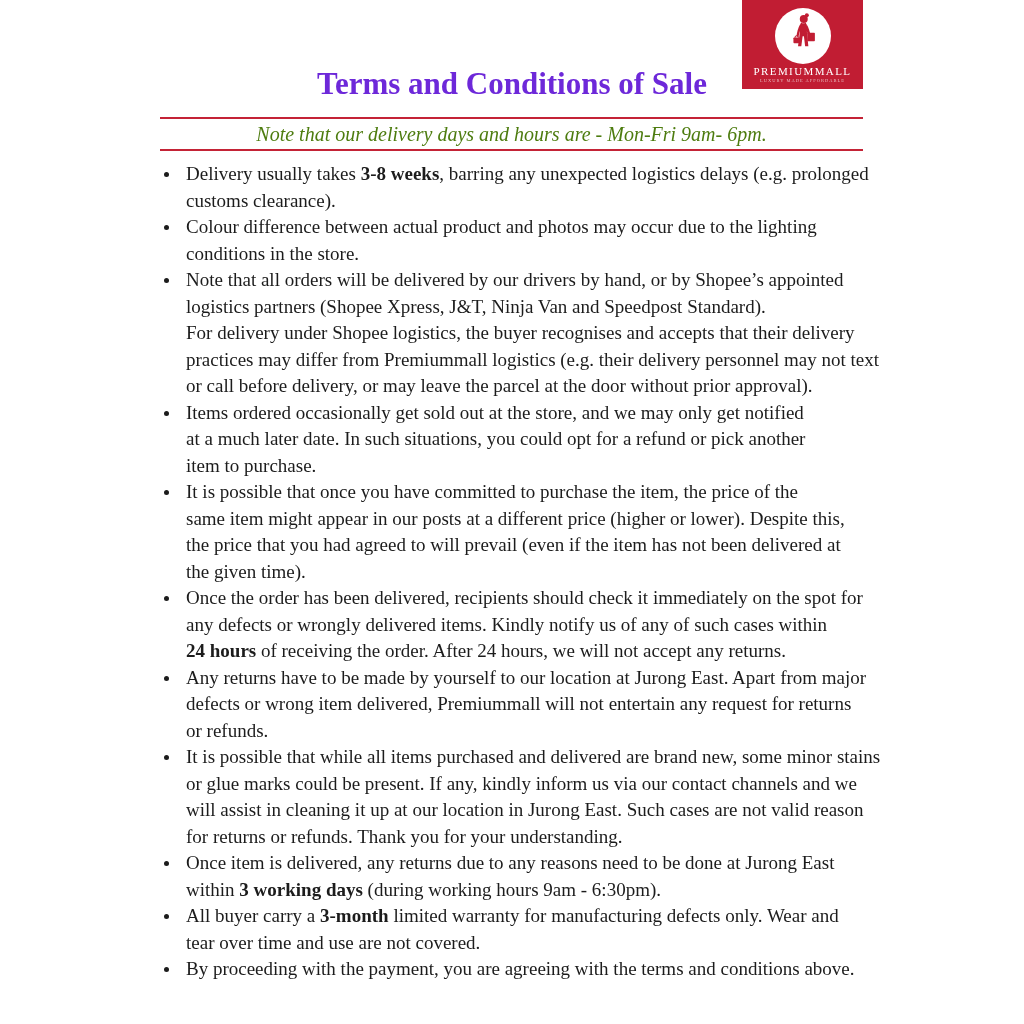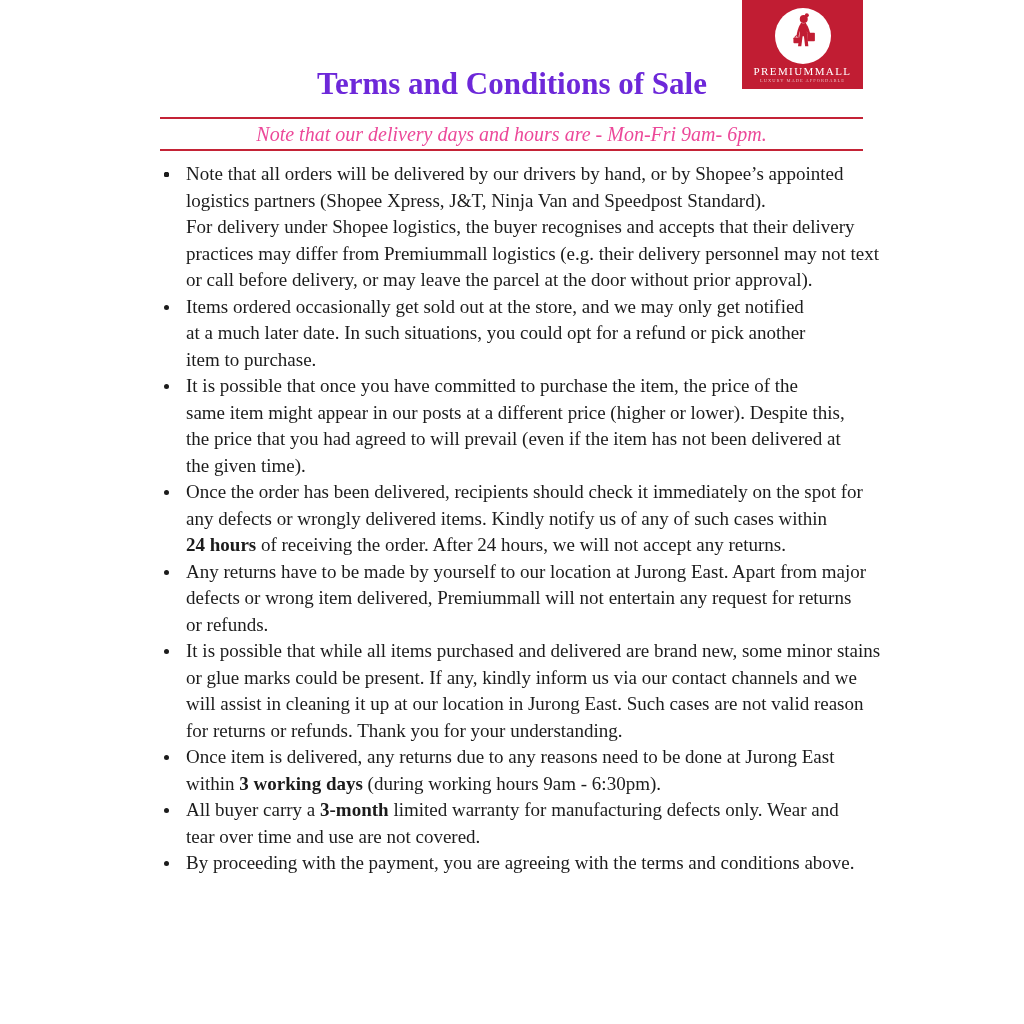--- a/index.html
+++ b/index.html
@@ -82,26 +82,28 @@
         </svg>
       </span>
     </div>
     <div class="logo-name">PREMIUMMALL</div>
     <div class="logo-tagline">LUXURY MADE AFFORDABLE</div>
   </div>
 
   <h1 class="title">Terms and Conditions of Sale</h1>
 
   <div class="rule rule-top" style="background: rgb(196, 35, 54);"></div>
-  <div class="note" style="color: #ec4899;">Note that our delivery days and hours are - Mon-Fri 9am- 6pm.</div>
+  <div class="note" style="color: #4d7c0f;">Note that our delivery days and hours are - Mon-Fri 9am- 6pm.</div>
   <div class="rule rule-bottom" style="background: rgb(196, 35, 54);"></div>
 
   <ul class="terms">
-      <li><span class="bullet-dot"></span></li>
-      <li><span class="bullet-dot"></span></li>
+      <li><span class="bullet-dot"></span><span class="term-text"><span>Delivery usually takes </span><b>3-8 weeks</b><span>, barring any unexpected logistics delays (e.g. prolonged
+customs clearance).</span></span></li>
+      <li><span class="bullet-dot"></span><span class="term-text"><span>Colour difference between actual product and photos may occur due to the lighting
+conditions in the store.</span></span></li>
       <li><span class="bullet-dot"></span><span class="term-text"><span>Note that all orders will be delivered by our drivers by hand, or by Shopee’s appointed
 logistics partners (Shopee Xpress, J&amp;T, Ninja Van and Speedpost Standard).
 For delivery under Shopee logistics, the buyer recognises and accepts that their delivery
 practices may differ from Premiummall logistics (e.g. their delivery personnel may not text
 or call before delivery, or may leave the parcel at the door without prior approval).</span></span></li>
       <li><span class="bullet-dot"></span><span class="term-text"><span>Items ordered occasionally get sold out at the store, and we may only get notified
 at a much later date. In such situations, you could opt for a refund or pick another
 item to purchase.</span></span></li>
       <li><span class="bullet-dot"></span><span class="term-text"><span>It is possible that once you have committed to purchase the item, the price of the
 same item might appear in our posts at a different price (higher or lower). Despite this,

